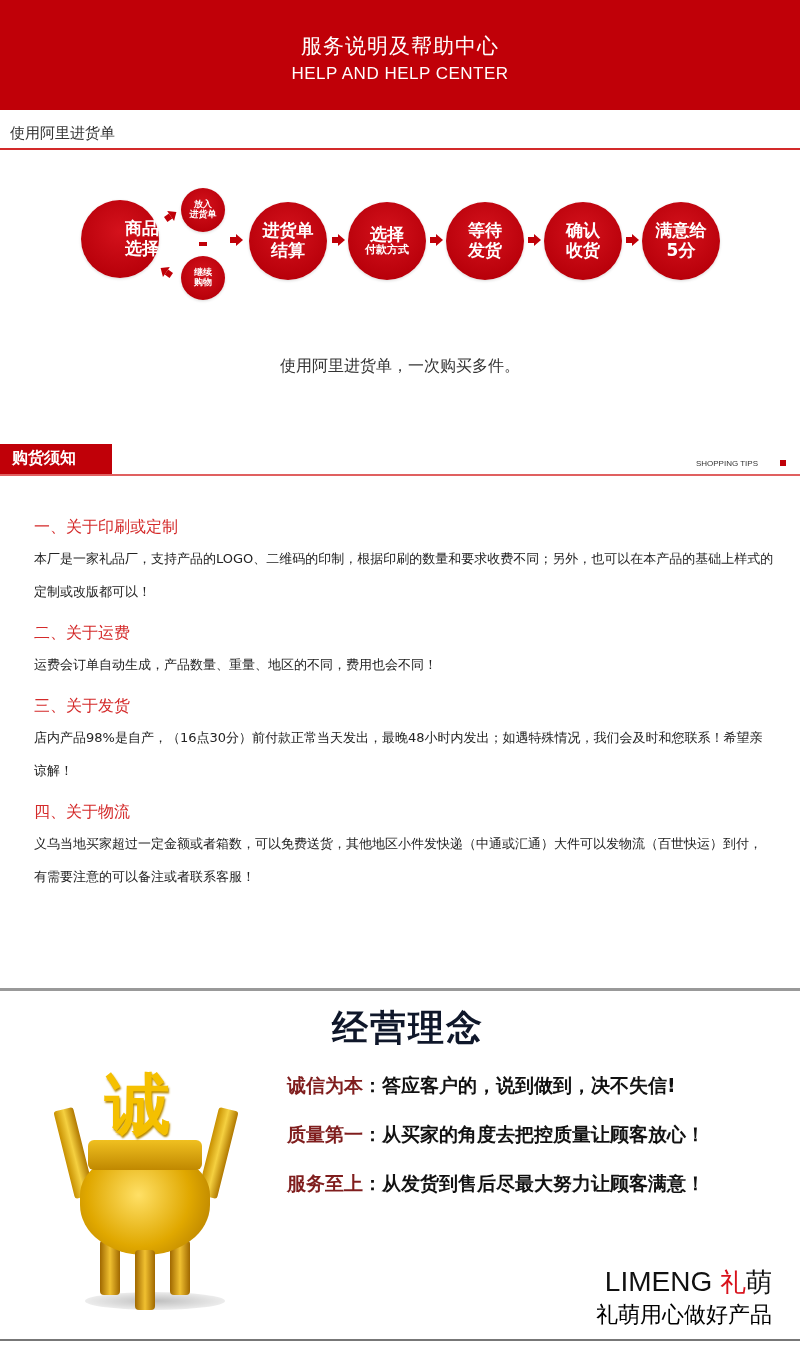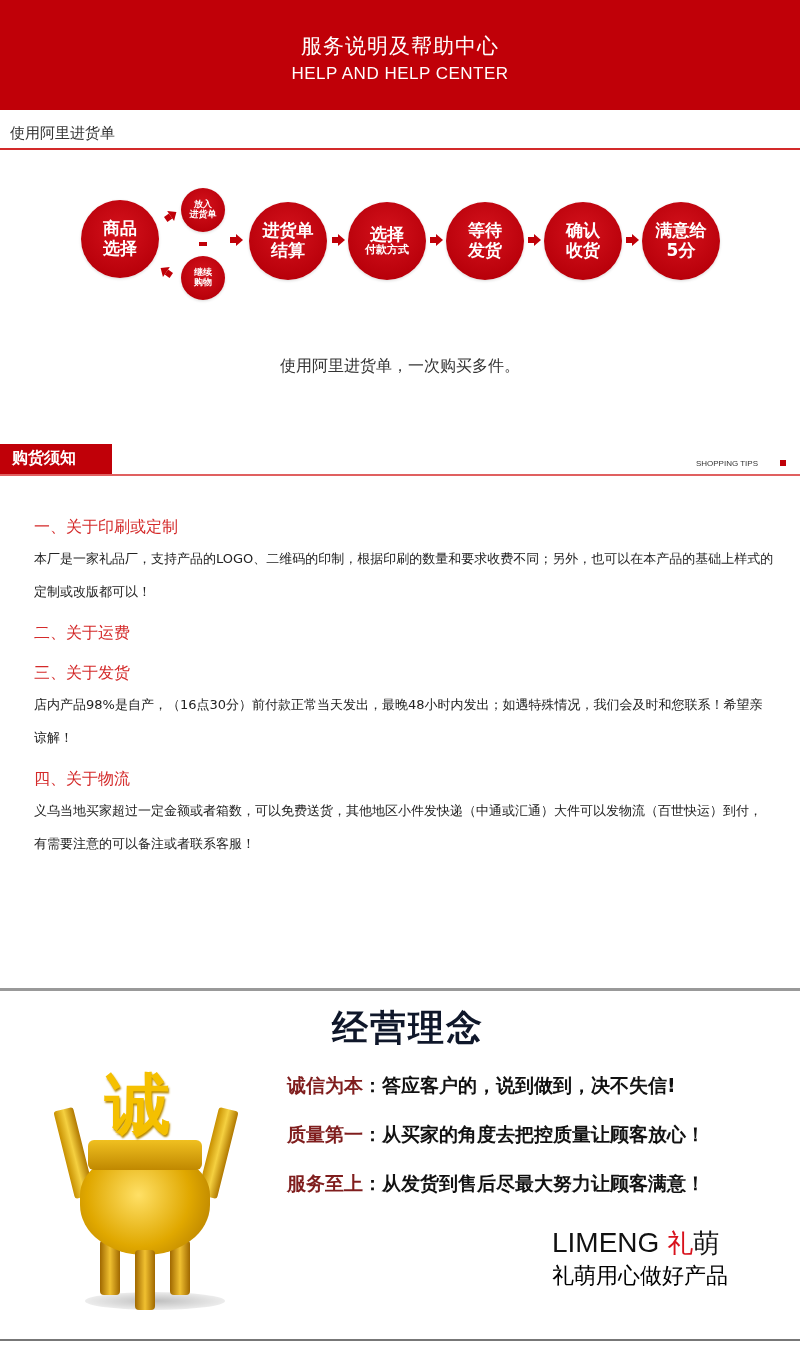--- a/index.html
+++ b/index.html
@@ -47,41 +47,41 @@
   .ding .handle.r { left: 168px; transform: rotate(14deg); }
   .ding .leg { position: absolute; top: 180px; width: 20px; height: 55px; background: linear-gradient(90deg, #a06800, #f0c030, #a06800); border-radius: 4px; }
   .ding .leg.l { left: 60px; } .ding .leg.m { left: 95px; top: 190px; height: 60px; } .ding .leg.r { left: 130px; }
   .ding .shadow { position: absolute; left: 45px; top: 232px; width: 140px; height: 18px; border-radius: 50%; background: radial-gradient(rgba(0,0,0,0.25), rgba(0,0,0,0)); }
 
   .principles { position: absolute; left: 287px; top: 1072px; width: 500px; }
   .principle { font-size: 19px; height: 49px; line-height: 26px; white-space: nowrap; }
   .principle .k { color: #7f1d1d; font-weight: bold; }
   .principle .v { color: #111; font-weight: bold; }
 
-  .brand { position: absolute; left: 552px; top: 1226px; width: 220px; }
+  .brand { position: absolute; left: 552px; top: 1265px; width: 220px; text-align: right; }
   .brand .l1 { font-size: 28px; color: #111; font-family: "Liberation Sans", sans-serif; white-space: nowrap; }
   .brand .l1 .red { color: #d8121c; font-family: "DejaVu Sans", sans-serif; font-size: 26px; }
   .brand .l2 { font-size: 22px; color: #000000; margin-top: 0; white-space: nowrap; }
 
   .divider-bottom { position: absolute; left: 0; top: 1339px; width: 800px; height: 2px; background: #777; }
 </style>
 </head>
 <body>
 
 <div class="banner">
   <div class="cn">服务说明及帮助中心</div>
   <div class="en">HELP AND HELP CENTER</div>
 </div>
 
 <div class="section-head-1">
   <span>使用阿里进货单</span>
 </div>
 
 <div class="flow">
-  <div class="circle big" style="left:81px;top:20px;">
+  <div class="circle big" style="left:81px;top:20px;align-items:flex-end;">
     <span>商品</span>
     <span>选择</span>
   </div>
   <div class="arrow" style="left:170px;top:28px;transform:rotate(-35deg);"></div>
   <div class="arrow left" style="left:160px;top:84px;transform:rotate(35deg);"></div>
 
   <div class="circle small" style="left:181px;top:8px;">
     <span>放入</span>
     <span>进货单</span>
   </div>
@@ -130,20 +130,21 @@
   <div class="sq"></div>
 </div>
 
 <div class="notes">
   <div class="note">
     <div class="note-title">一、关于印刷或定制</div>
     <div class="note-body">本厂是一家礼品厂，支持产品的LOGO、二维码的印制，根据印刷的数量和要求收费不同；另外，也可以在本产品的基础上样式的定制或改版都可以！</div>
   </div>
   <div class="note">
     <div class="note-title">二、关于运费</div>
+    <div class="note-body">运费会订单自动生成，产品数量、重量、地区的不同，费用也会不同！</div>
   </div>
   <div class="note">
     <div class="note-title">三、关于发货</div>
     <div class="note-body">店内产品98%是自产，（16点30分）前付款正常当天发出，最晚48小时内发出；如遇特殊情况，我们会及时和您联系！希望亲谅解！</div>
   </div>
   <div class="note">
     <div class="note-title">四、关于物流</div>
     <div class="note-body">义乌当地买家超过一定金额或者箱数，可以免费送货，其他地区小件发快递（中通或汇通）大件可以发物流（百世快运）到付，有需要注意的可以备注或者联系客服！</div>
   </div>
 </div>

